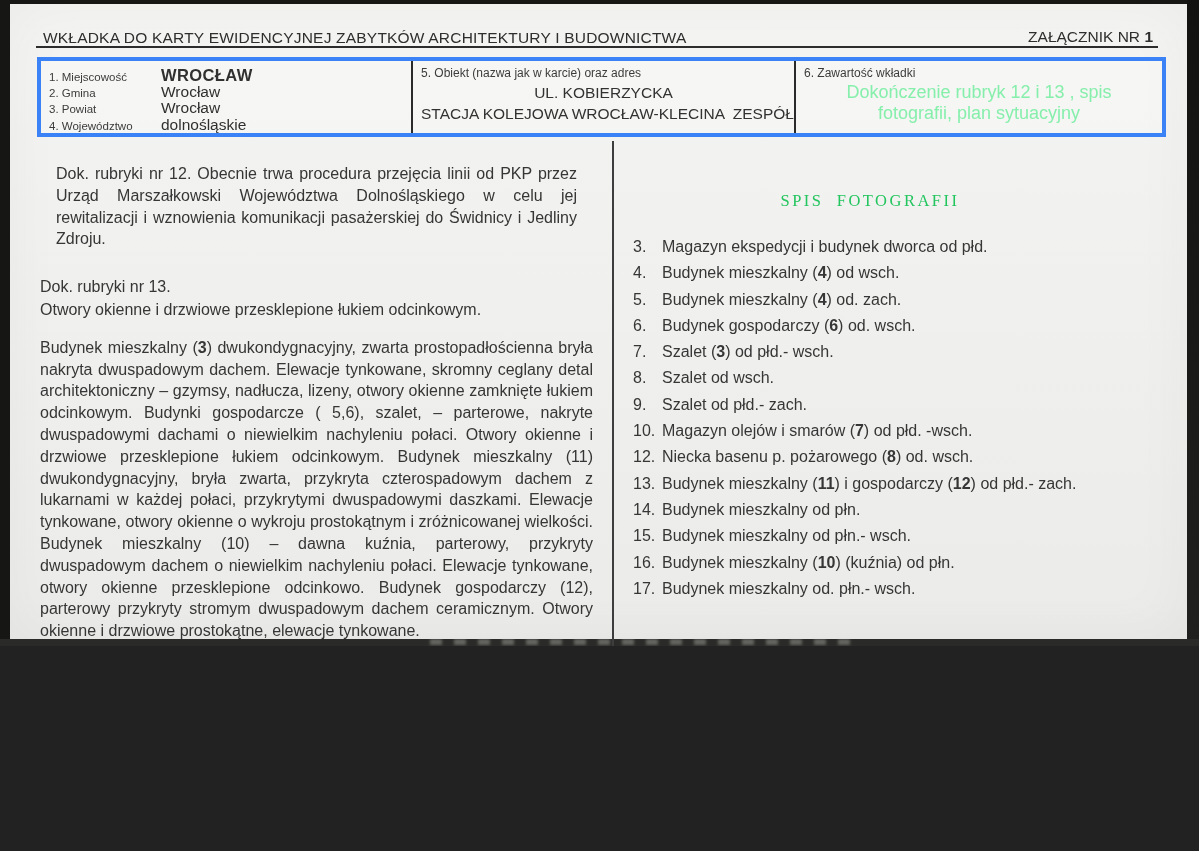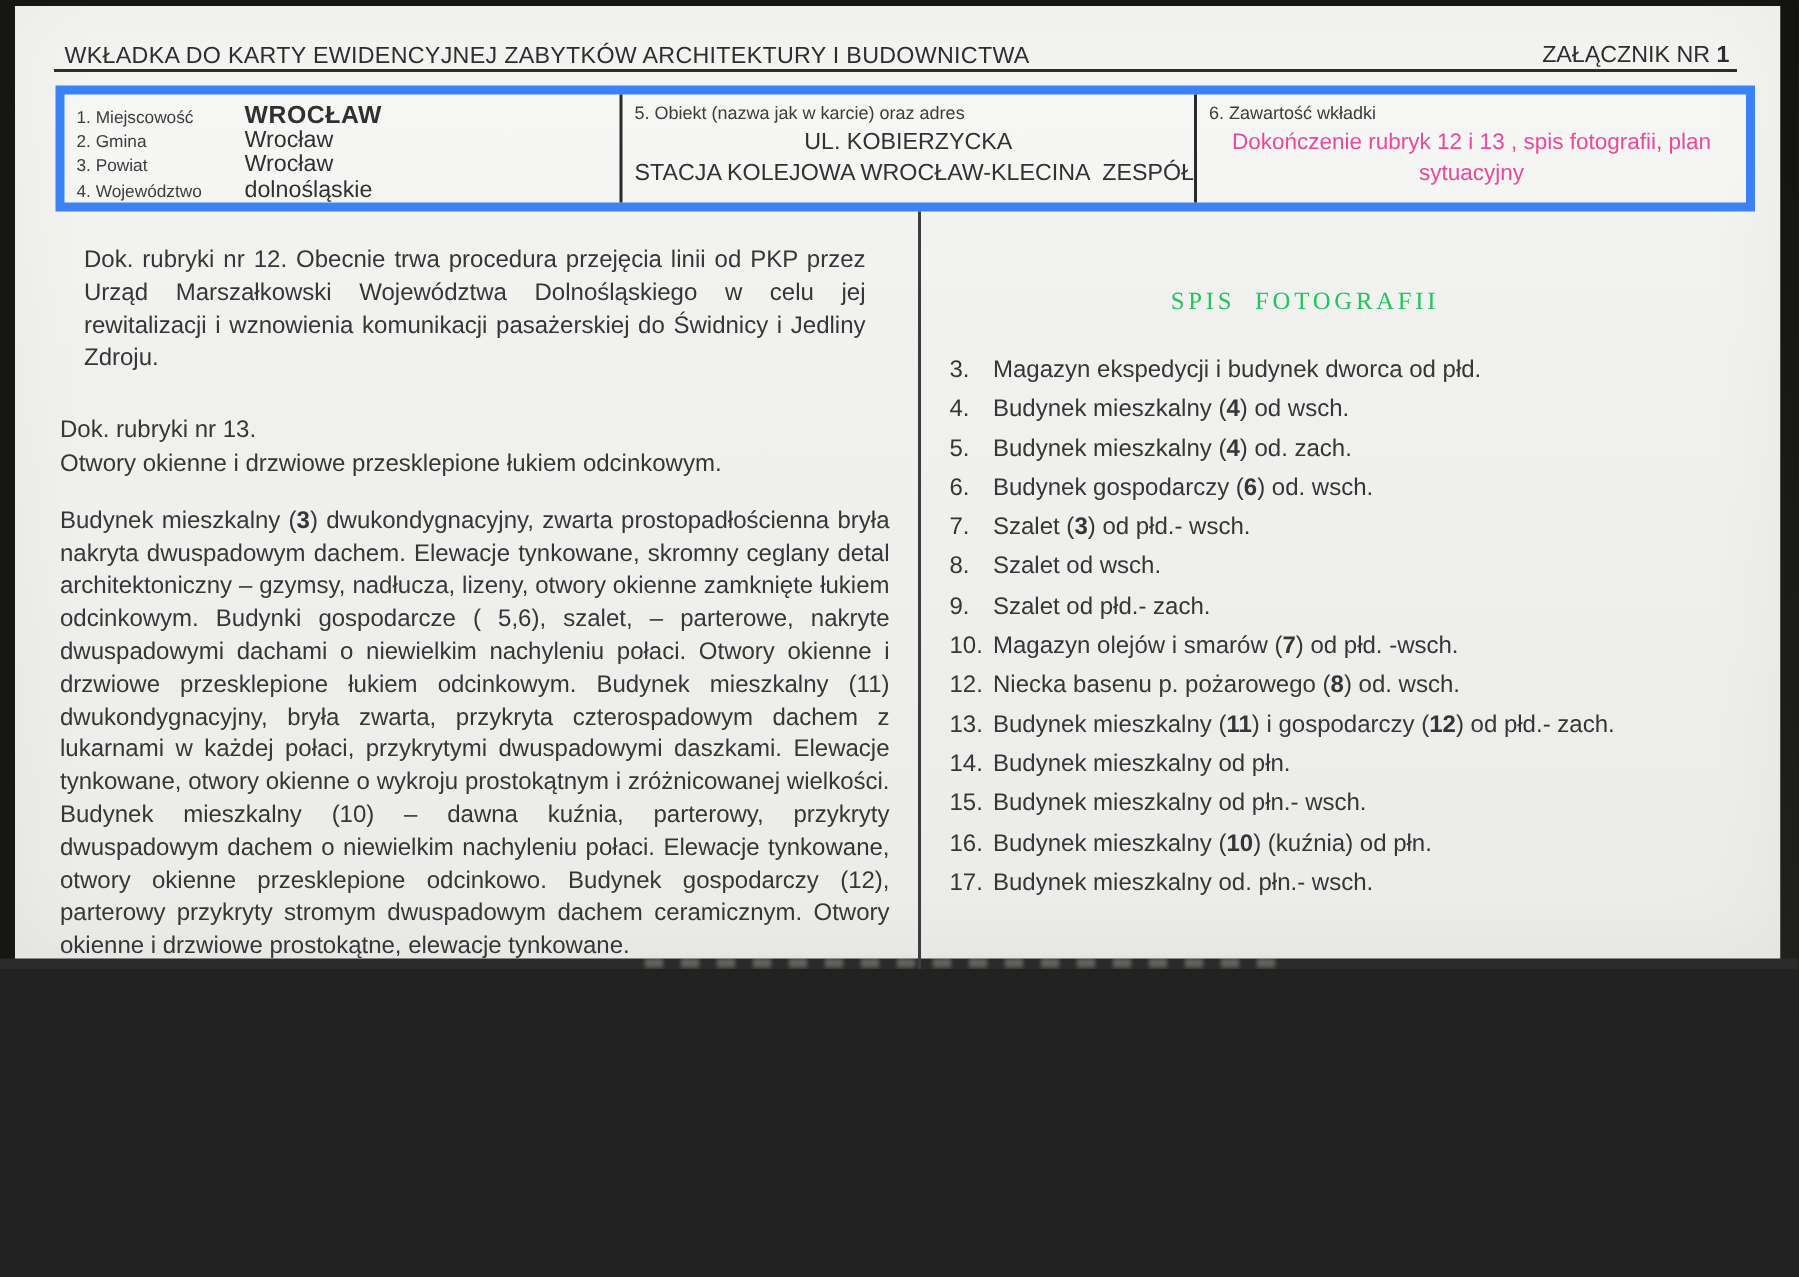--- a/index.html
+++ b/index.html
@@ -24,33 +24,33 @@
     background:repeating-linear-gradient(90deg,rgba(210,210,205,.35) 0 12px,rgba(60,60,58,0) 12px 24px);
     filter:blur(1.5px);
   }
   
   .hdr-title{position:absolute;left:43px;top:29px;font-size:15.5px;letter-spacing:.2px;color:#2e2e2e;}
   .hdr-attach{position:absolute;right:46px;top:28px;font-size:15.5px;color:#2e2e2e;}
   .hdr-rule{position:absolute;left:36px;top:46px;width:1122px;height:2px;background:#2c2c2c;}
   
   .info-table{
     position:absolute;left:37px;top:57px;width:1121px;height:72px;
-    border:6px solid #3b82f6;display:flex;background:rgba(255,255,255,0.25);
+    border:4px solid #3b82f6;display:flex;background:rgba(255,255,255,0.25);
   }
   .cell{box-sizing:border-box;padding:5px 8px 4px 8px;}
   .cell-loc{width:372px;border-right:2px solid #2a2a2a;}
   .cell-obj{width:383px;border-right:2px solid #2a2a2a;text-align:center;}
   .cell-cont{flex:1;text-align:center;}
   .loc-row{display:flex;align-items:baseline;height:16.5px;}
   .loc-label{width:112px;font-size:11.5px;color:#3c3c3c;flex:none;}
   .loc-value{font-size:15.5px;color:#303030;}
   .loc-value.bold{font-weight:bold;font-size:16.5px;letter-spacing:.4px;}
   .cell-label{display:block;text-align:left;font-size:12px;color:#3c3c3c;margin-bottom:2px;}
   .cell-line{font-size:15.5px;color:#323232;white-space:pre;line-height:21px;}
-  .cell-text{font-size:15px;color:#ec4899;line-height:21px;display:inline-block;max-width:330px;}
+  .cell-text{font-size:18px;color:#86efac;line-height:21px;display:inline-block;max-width:330px;}
   
   .col-left{position:absolute;left:40px;top:147px;width:553px;font-size:16px;line-height:21.8px;color:#363636;}
   .par{margin:16px;text-align:justify;}
   .par-heading{margin:26px 0 0 0;text-align:left;}
   .par-line{margin:1px 0 16px 0;text-align:left;}
   .par-big{margin:7px 0 0 0;text-align:justify;}
   
   .divider{position:absolute;left:612px;top:141px;width:2px;height:693px;background:#3d3d3d;}
   
   .spis-title{

